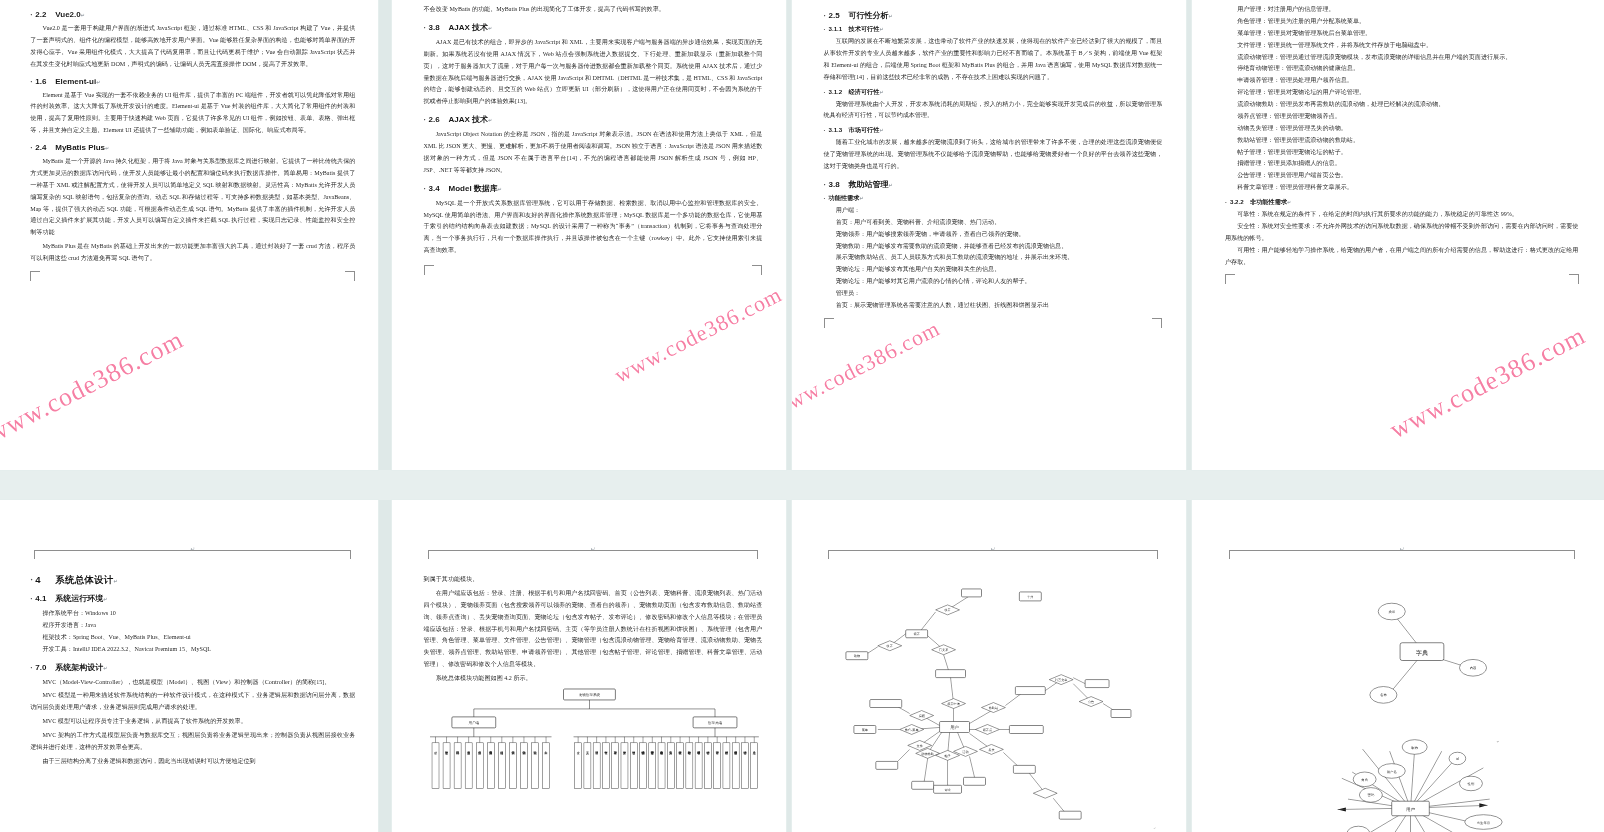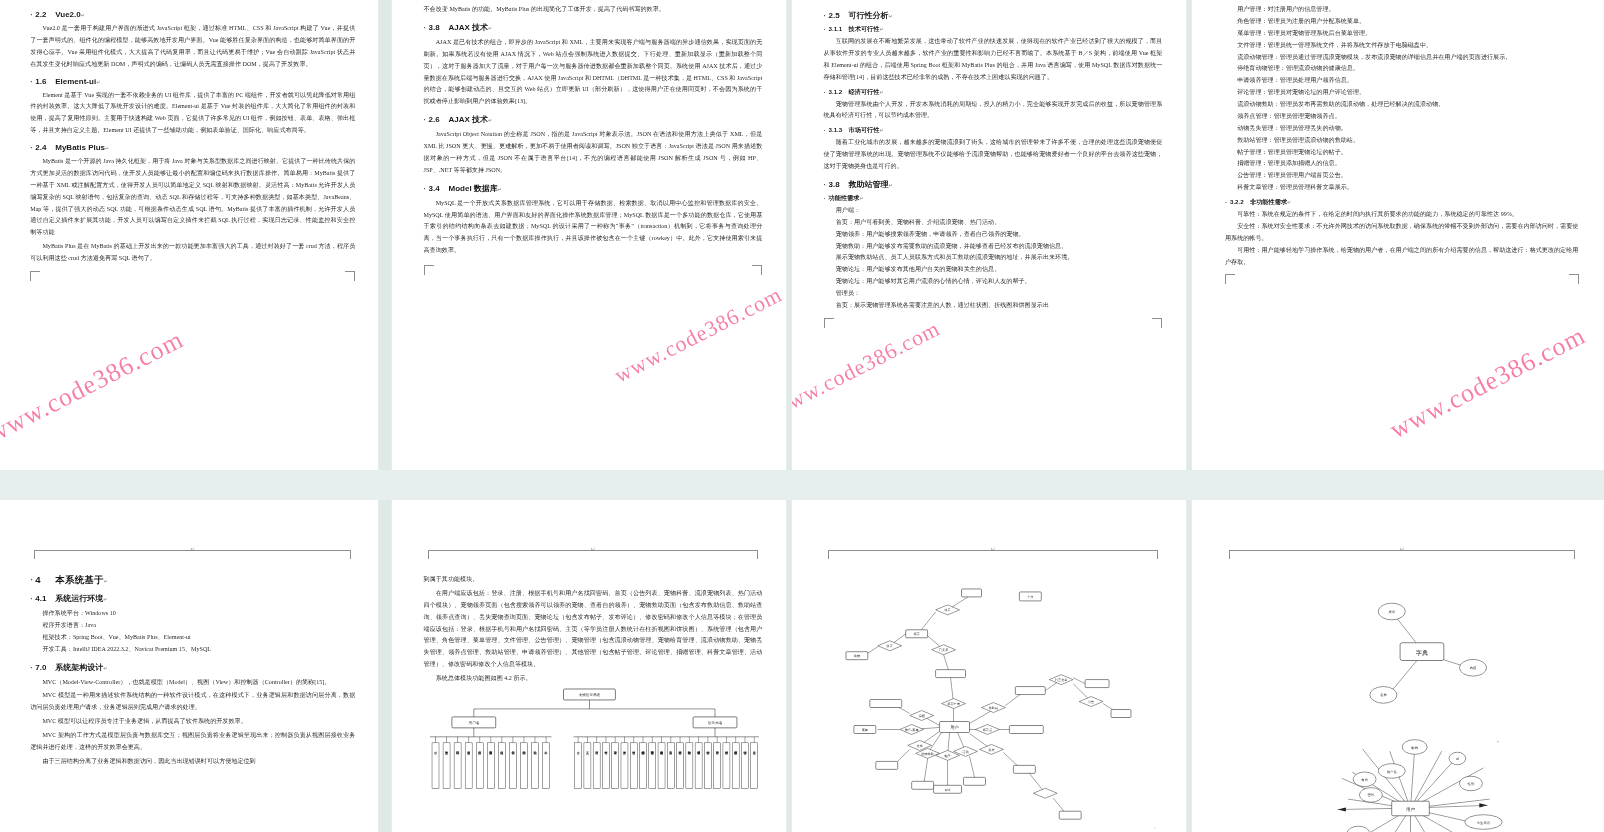--- a/index.html
+++ b/index.html
@@ -259,21 +259,21 @@
   </div>
 
   <div class="gutter-h"></div>
 
   <div class="page pg-r2c1 scanned">
     <div class="sheet offset-top">
       <div class="cropbar">
         <span class="cr-pilcrow">↵</span>
       </div>
       <h1 class="h-lvl1">
-        <span class="bul">·</span><span class="num">4</span><span>本系统基于</span><span class="pilcrow">↵</span>
+        <span class="bul">·</span><span class="num">4</span><span>系统总体设计</span><span class="pilcrow">↵</span>
       </h1>
       <h2 class="h-lvl2">
         <span class="bul">·</span><span class="num">4.1</span><span>系统运行环境</span><span class="pilcrow">↵</span>
       </h2>
       <p class="line">操作系统平台：Windows 10</p>
       <p class="line">程序开发语言：Java</p>
       <p class="line">框架技术：Spring Boot、Vue、MyBatis Plus、Element-ui</p>
       <p class="line">开发工具：IntelliJ IDEA 2022.3.2、Navicat Premium 15、MySQL</p>
       <h2 class="h-lvl2">
         <span class="bul">·</span><span class="num">7.0</span><span>系统架构设计</span><span class="pilcrow">↵</span>

